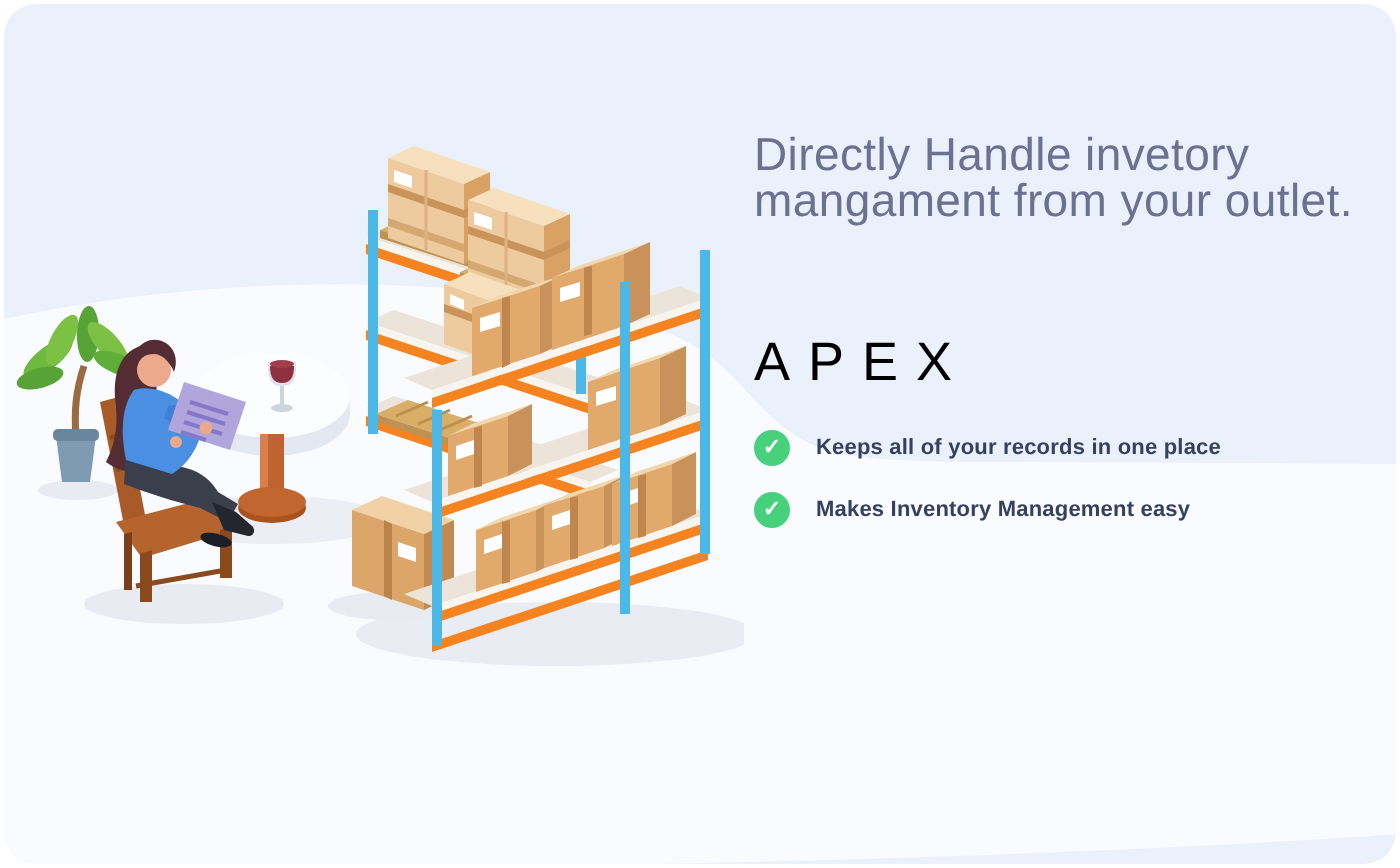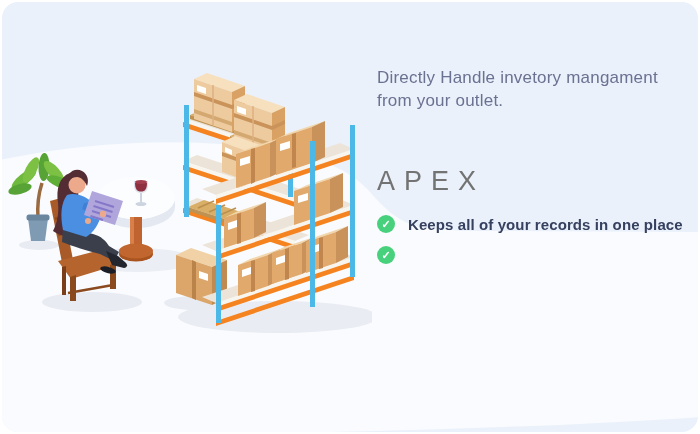--- a/index.html
+++ b/index.html
@@ -11,37 +11,37 @@
   .stage{position:relative;width:700px;height:434px;background:#ffffff;}
   .card{
     position:absolute;left:2px;top:2px;width:696px;height:430px;
     border-radius:16px;background:#eaf1fb;overflow:hidden;
   }
   .blob-svg{position:absolute;left:-2px;top:-2px;width:700px;height:434px;display:block;}
   .illustration{position:absolute;left:-2px;top:53px;width:372px;height:340px;display:block;}
   .content{position:absolute;left:375px;top:64px;width:312px;}
   .para{
     margin:0 0 22px 0;width:302px;
-    font-size:17px;line-height:23px;letter-spacing:.2px;
+    font-size:23px;line-height:23px;letter-spacing:.2px;
     color:#6b7191;
   }
   .logo{
     margin-top:54px;
     font-size:27px;line-height:31px;letter-spacing:9px;
-    font-weight:500;color:#737373;
+    font-weight:500;color:#000000;
   }
   .features{list-style:none;margin:18px 0 0 0;padding:0;display:flex;flex-direction:column;gap:13px;}
   .feature{display:flex;align-items:center;gap:13px;}
   .check{
     flex:0 0 auto;width:18px;height:18px;border-radius:50%;
     background:#48d17d;color:#ffffff;
     font-size:11px;font-weight:bold;line-height:18px;
     display:flex;align-items:center;justify-content:center;
   }
-  .feature-label{font-size:15px;font-weight:700;letter-spacing:.1px;color:#36405f;}
+  .feature-label{font-size:11px;font-weight:700;letter-spacing:.1px;color:#36405f;}
 </style>
 </head>
 <body>
 
 <div class="stage">
   <div class="card">
 
     <svg class="blob-svg" viewBox="0 0 700 434" aria-hidden="true">
       <path fill="#f9fbfe" d="M0,160 C90,140 200,136 284,152 C330,161 352,172 370,192
                C384,208 398,222 420,227 C446,231 470,231 500,231 L700,232
@@ -268,18 +268,19 @@
 
       <div class="logo">APEX</div>
 
       <ul class="features">
         <li class="feature">
           <span class="check">✓</span>
           <span class="feature-label">Keeps all of your records in one place</span>
         </li>
         <li class="feature">
           <span class="check">✓</span>
+          <span class="feature-label">Makes Inventory Management easy</span>
         </li>
       </ul>
     </div>
 
   </div>
 </div>
 
 </body></html>

